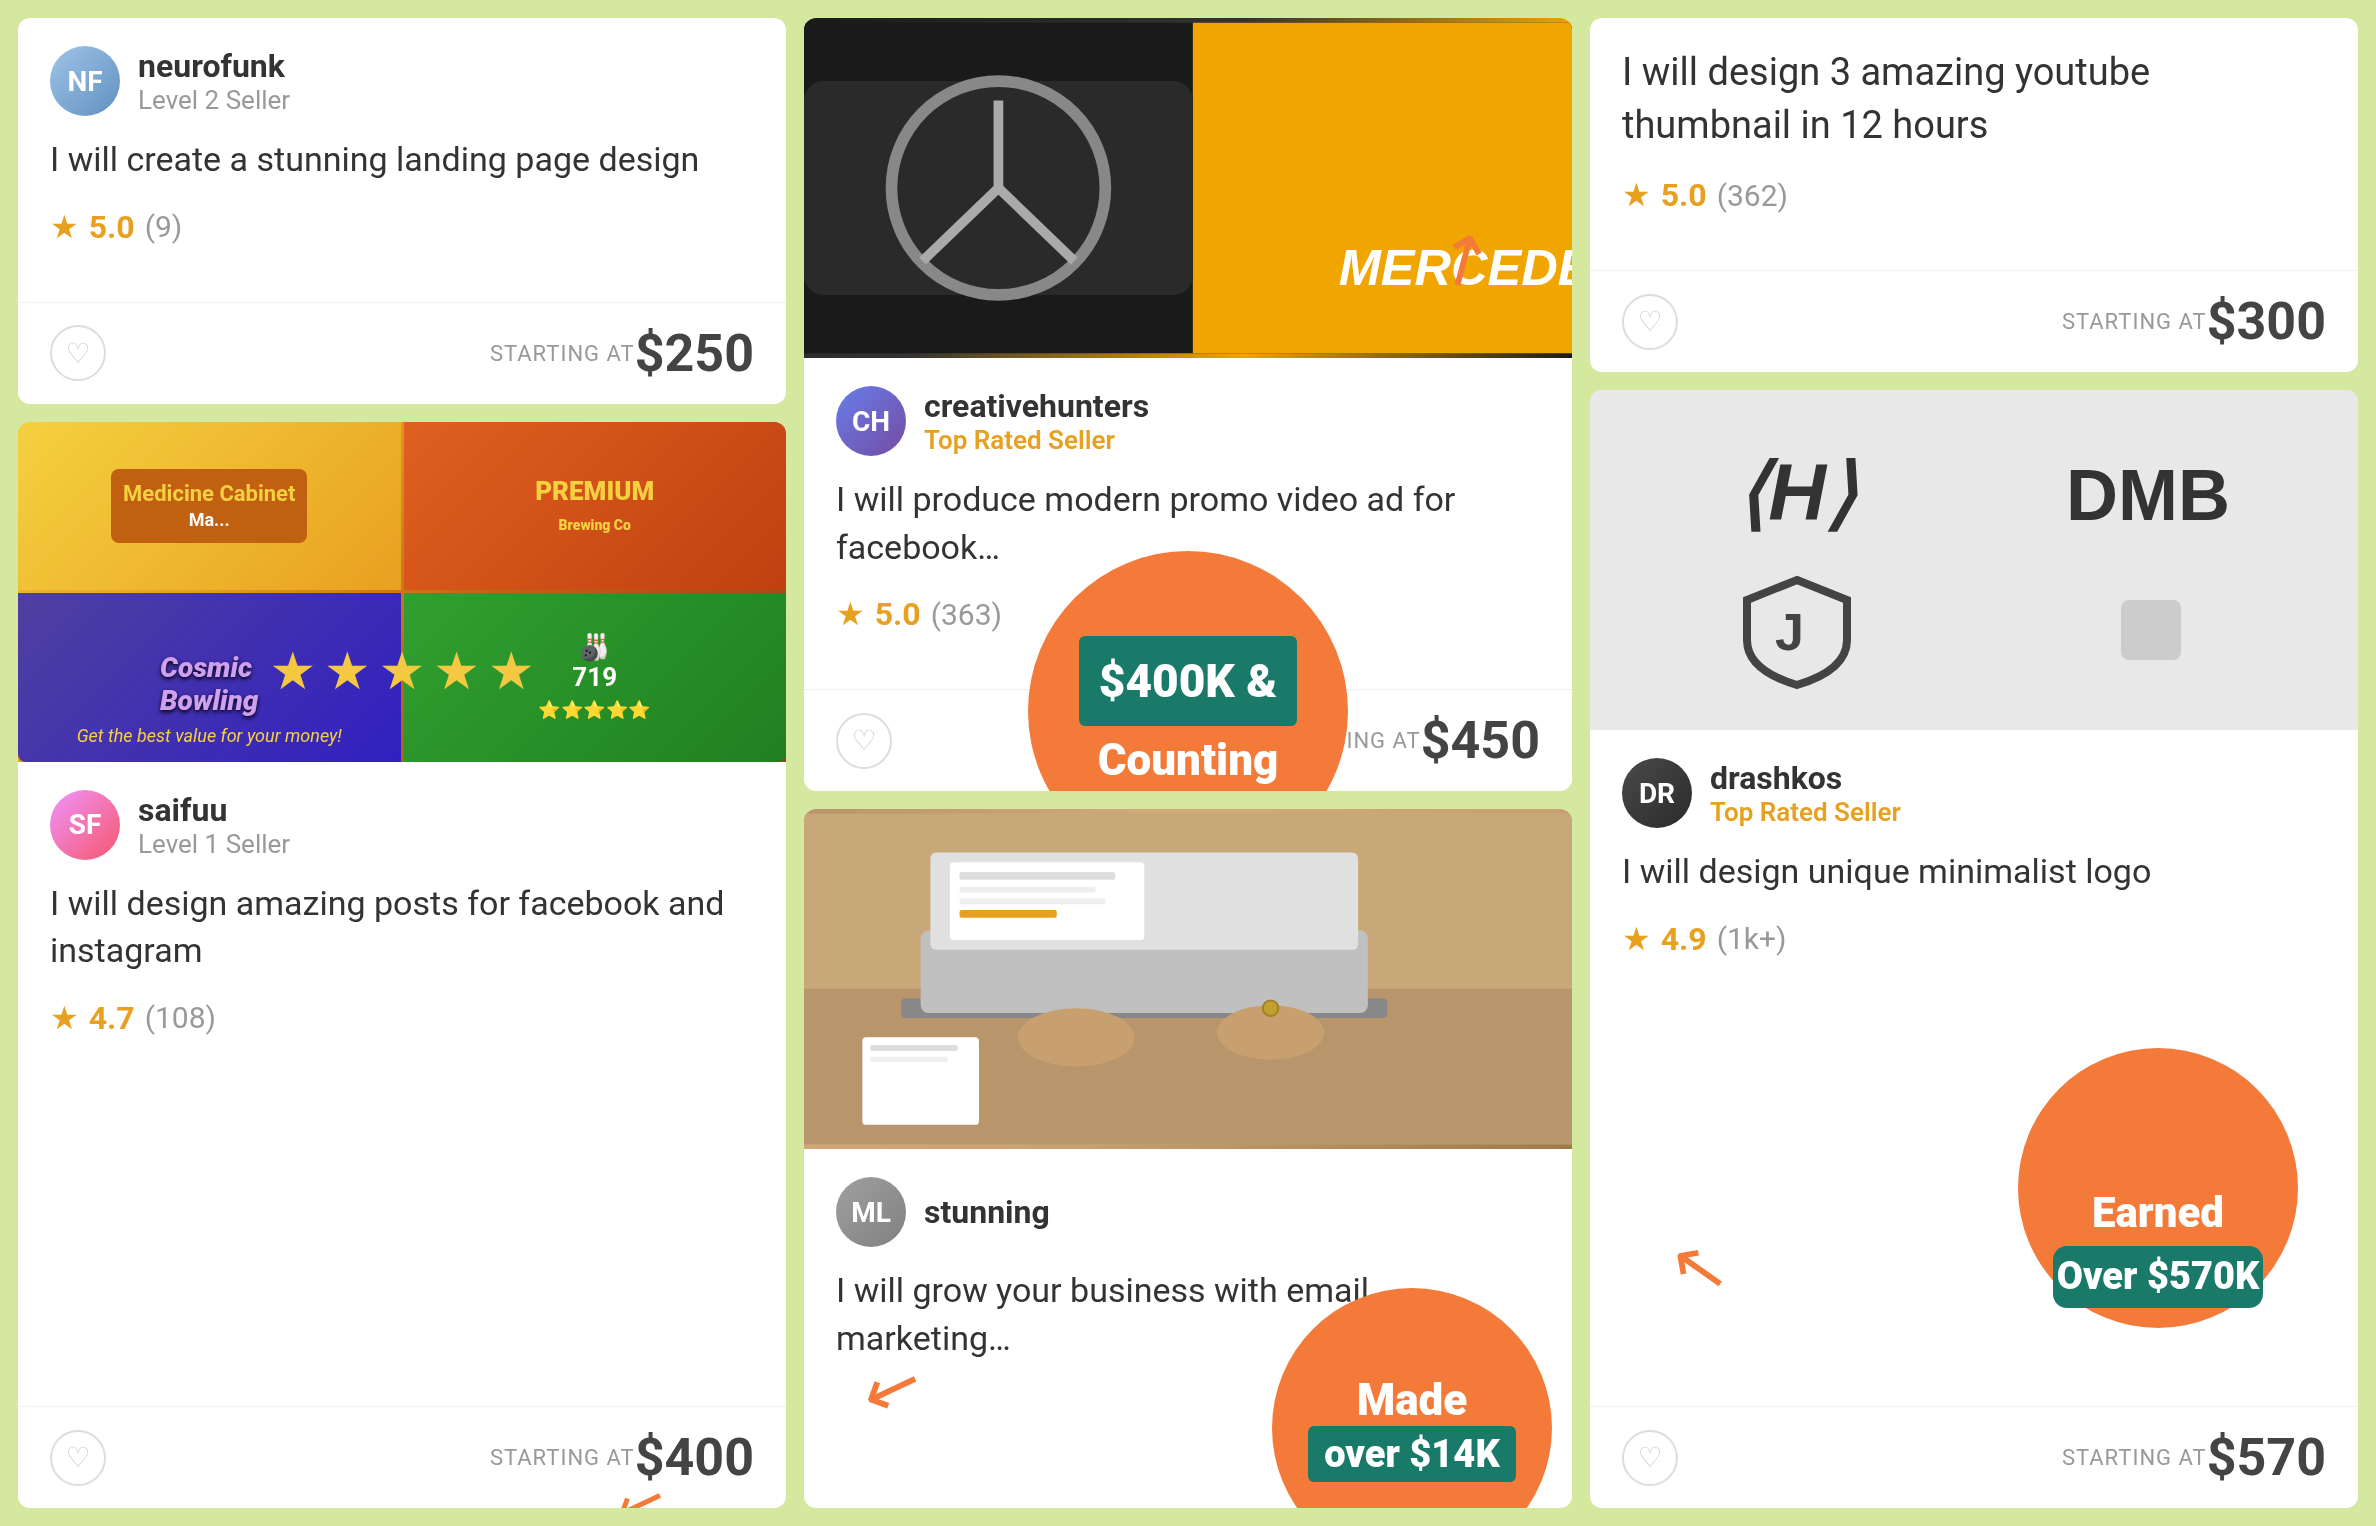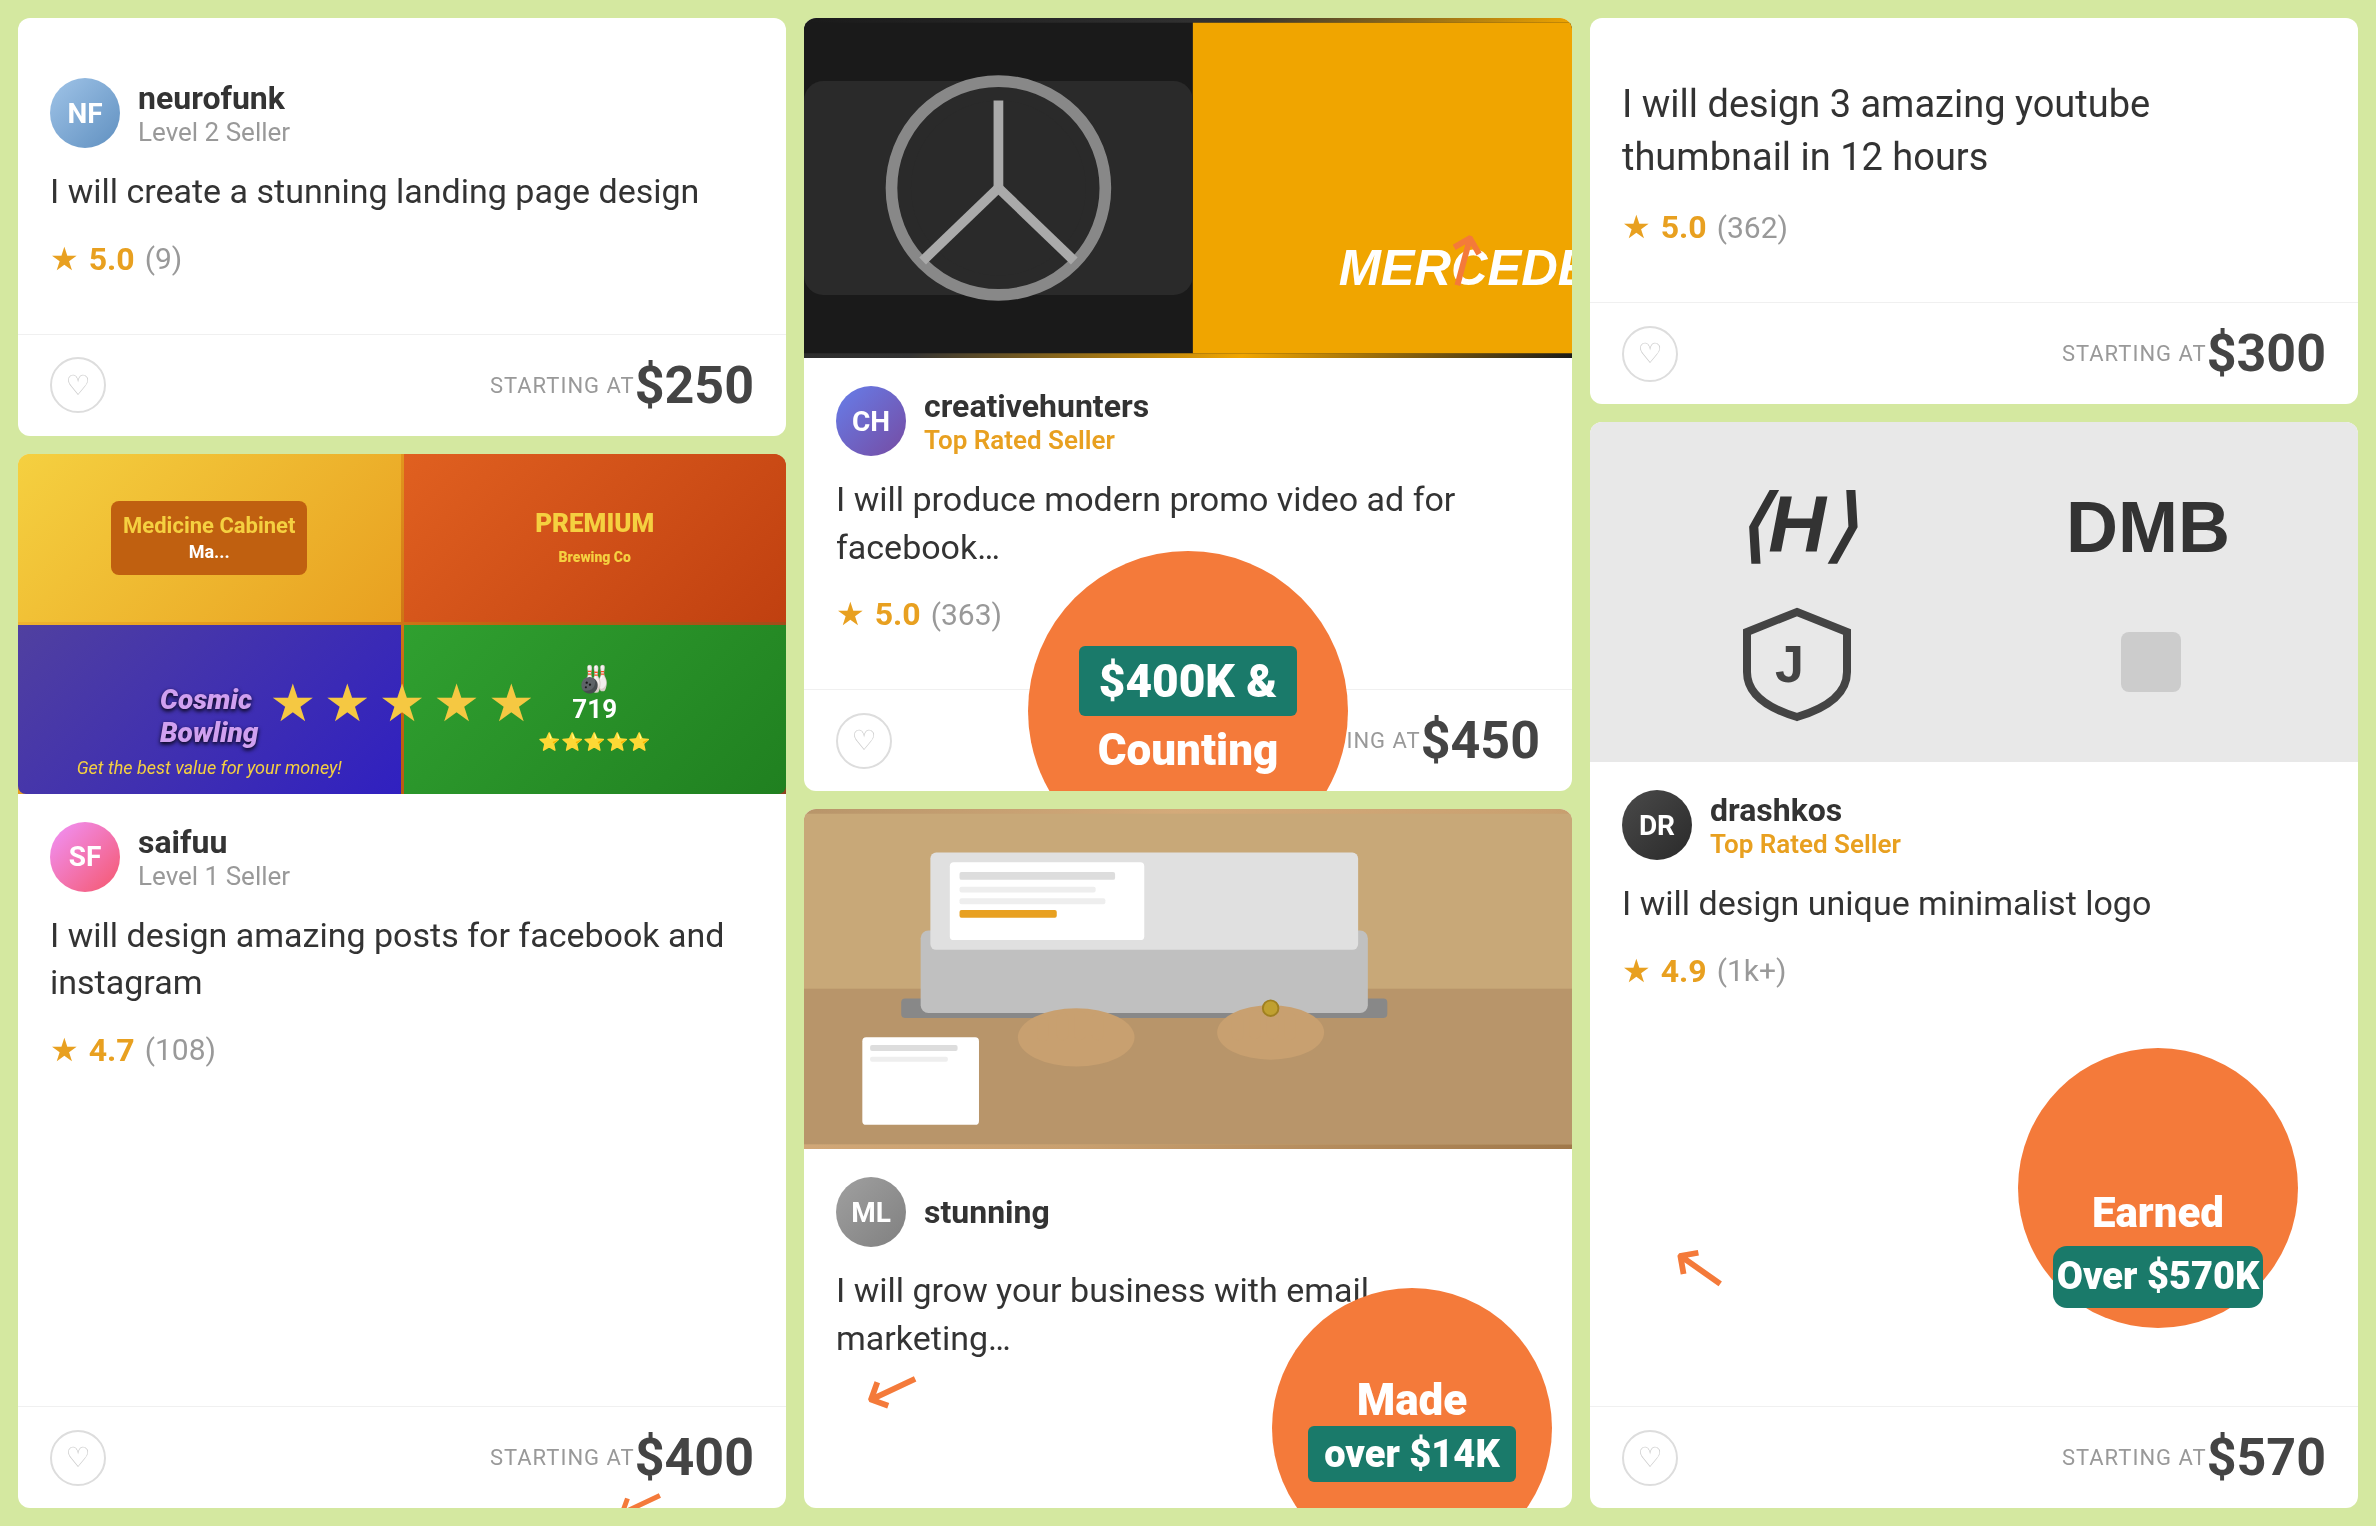--- a/index.html
+++ b/index.html
@@ -182,21 +182,20 @@
       flex-direction: column;
       gap: 18px;
     }
     .card-col-3 {
       display: flex;
       flex-direction: column;
       gap: 18px;
     }
 
     .card-no-image {
-      padding-top: 32px;
       justify-content: space-between;
     }
 
     
     .board-game-container {
       width: 100%;
       height: 340px;
       background: linear-gradient(135deg, #f5c842 0%, #e8a020 30%, #c06010 60%, #904020 100%);
       position: relative;
       overflow: hidden;
@@ -339,21 +338,21 @@
       </div>
       <div class="card-footer">
         <div class="heart-btn">♡</div>
         <div class="price-info">
           <span class="starting-at">STARTING AT</span>
           <span class="price">$450</span>
         </div>
       </div>
 
       <div class="bubble-overlay bubble-400k" style="width:320px; height:320px; bottom:-80px; left:50%; transform:translateX(-50%); z-index:20;">
-        <div style="background:#1a7a6a; padding:8px 20px; border-radius:6px; font-size:46px; font-weight:900; color:white; margin-bottom:8px;">$400K &amp;</div>
+        <div style="background:#1a7a6a; padding:18px 20px; border-radius:6px; font-size:46px; font-weight:900; color:white; margin-bottom:8px;">$400K &amp;</div>
         <div style="font-size:44px; font-weight:900; color:white;">Counting</div>
       </div>
 
       <div style="position:absolute; top:200px; right:80px; color:#f47a3a; font-size:70px; transform:rotate(-30deg); z-index:11;">↗</div>
     </div>
 
     <div class="card" style="position:relative; flex:1;">
       <div class="card-image laptop-visual" style="height:340px;">
 
         <svg width="100%" height="340" viewBox="0 0 790 340">

